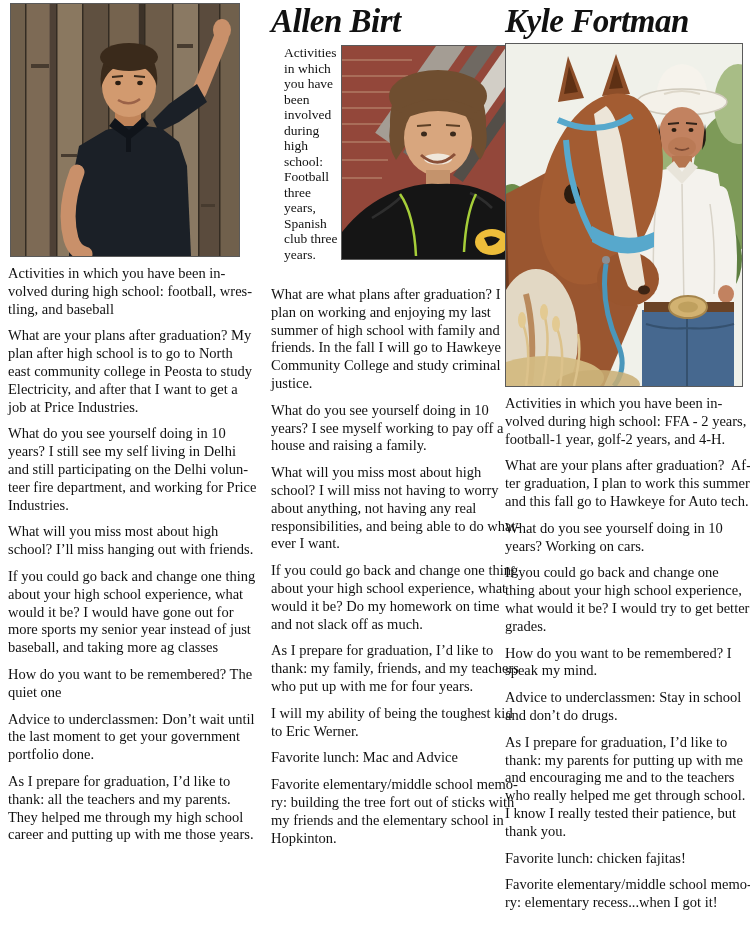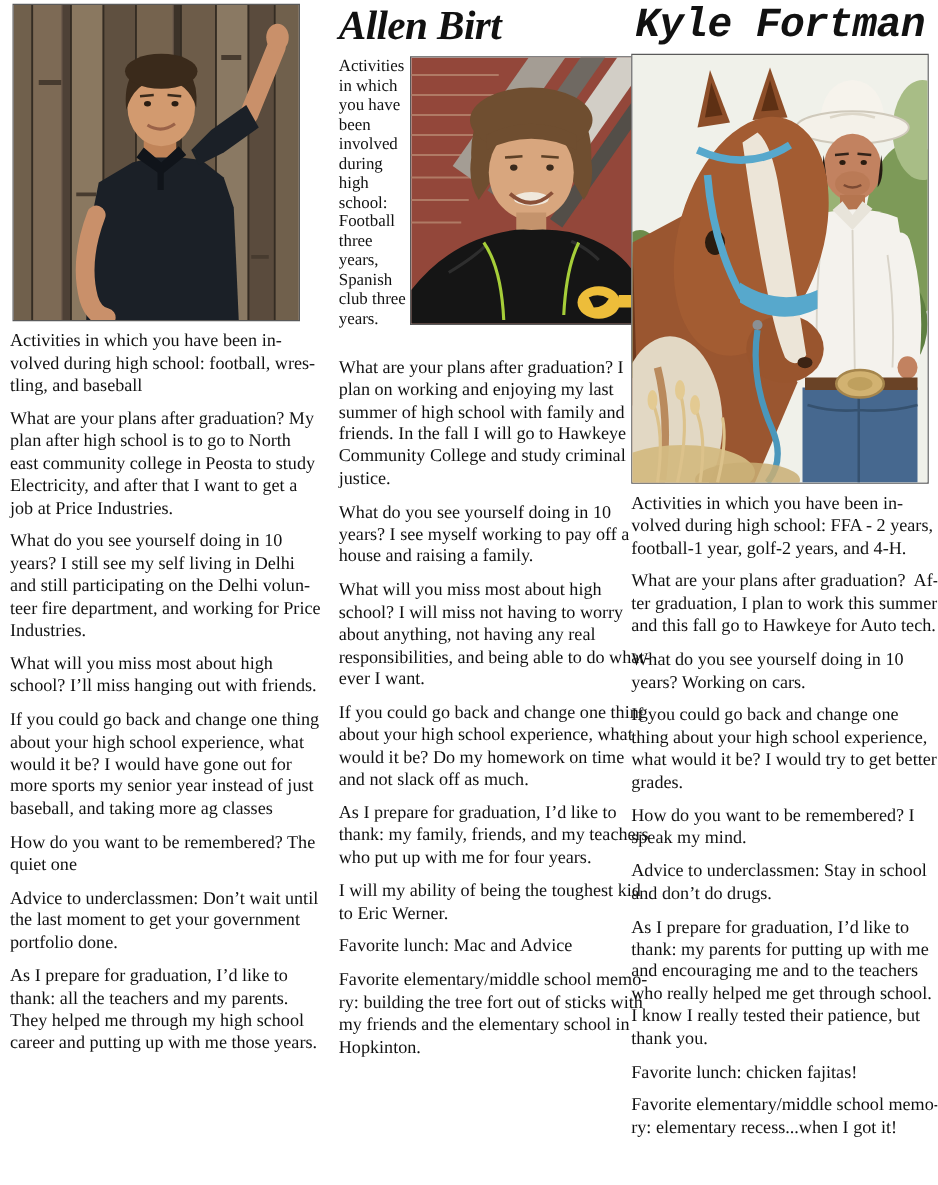--- a/index.html
+++ b/index.html
@@ -15,30 +15,30 @@
   .col1{left:8px;}
   .col2{left:271px;}
   .col3{left:505px;}
   h1.name{
     margin:0;padding-top:2px;
     font-style:italic;font-weight:bold;
     font-size:33px;line-height:38px;
     letter-spacing:-0.5px;
     white-space:nowrap;
   }
-  .col3 h1.name{text-align:center;width:238px;font-family:Liberation Mono, monospace;}
+  .col3 h1.name{width:238px;}
   .photo{
     border:1px solid #5a5a5a;
     display:block;box-sizing:content-box;
     background:#fff;
   }
   .photo svg{display:block;}
   .photo.aaron{width:228px;height:252px;margin:3px 0 0 2px;}
   .photo.kyle{width:236px;height:342px;margin:3px 0 0 0;}
-  .intro-row{position:relative;height:215px;margin:5px 0 26px 0;}
+  .intro-row{position:relative;height:215px;margin:5px 0 26px 13px;}
   .photo.allen{width:178px;height:213px;position:absolute;left:57px;top:0;}
   .intro{
     white-space:pre;
     font-size:13.5px;line-height:15.5px;
   }
   p.para{
     margin:0 0 9px 0;
     font-size:14.5px;line-height:17.8px;
     white-space:pre-wrap;
   }
@@ -191,21 +191,21 @@
           <path d="M30,172 Q50,160 60,150 M150,162 Q140,152 128,147" stroke="#2e2e2e" stroke-width="2.5" fill="none"></path>
           <path d="M58,148 Q72,168 74,210 M134,148 Q124,168 122,206" stroke="#a6ce39" stroke-width="2.5" fill="none"></path>
 
           <ellipse cx="150" cy="196" rx="17" ry="13" fill="#edbd3a"></ellipse>
           <path d="M142,192 Q150,188 158,193 Q154,200 146,200 Z" fill="#151515"></path>
           <rect x="166" y="190" width="12" height="10" fill="#edbd3a"></rect>
         </svg>
       </div>
     </div>
 
-    <p class="para">What are your plans after graduation? I
+    <p class="para">What are what plans after graduation? I
 plan on working and enjoying my last
 summer of high school with family and
 friends. In the fall I will go to Hawkeye
 Community College and study criminal
 justice.</p>
     <p class="para">What do you see yourself doing in 10
 years? I see myself working to pay off a
 house and raising a family.</p>
     <p class="para">What will you miss most about high
 school? I will miss not having to worry

